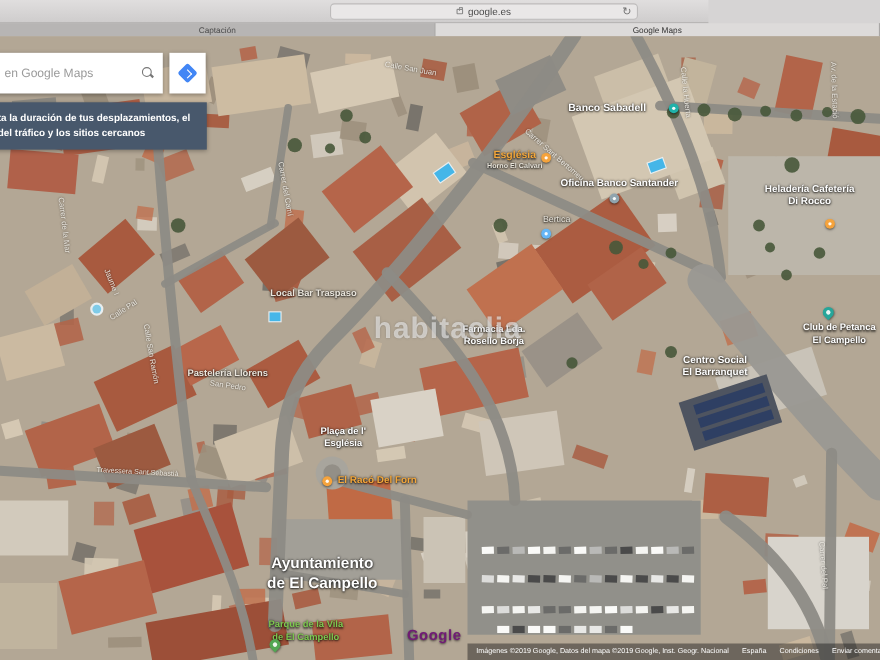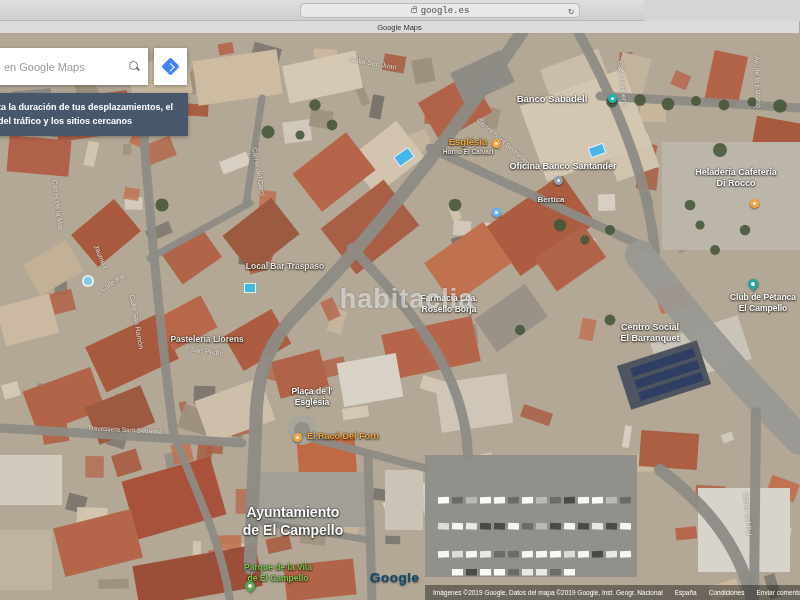--- a/index.html
+++ b/index.html
@@ -1,21 +1,21 @@
 <!DOCTYPE html>
 <html><head>
 <meta charset="utf-8">
 <style>
   html,body{margin:0;padding:0;width:800px;height:600px;overflow:hidden;
     font-family:"Liberation Sans",sans-serif;background:#d6d4d4;}
   *{box-sizing:border-box;}
 
   
   #chrome{position:relative;width:644px;height:21px;
-    background:linear-gradient(#e0dede,#cfcdcd);border-bottom:1px solid #b8b6b5;font-family:Liberation Mono, monospace;}
+    background:linear-gradient(#e0dede,#cfcdcd);border-bottom:1px solid #b8b6b5;}
   #url-pill{position:absolute;left:300px;top:3px;width:280px;height:15px;
     background:#e9e7e7;border:1px solid #bdbbbb;border-radius:4px;
     display:flex;align-items:center;justify-content:center;font-size:9px;color:#4a4a4a;}
   #url-pill .lock{display:inline-block;width:6px;height:5px;border:1px solid #8a8a8a;
     border-radius:1px;margin-right:4px;position:relative;}
   #url-pill .lock::before{content:"";position:absolute;left:1px;top:-3px;width:2px;height:3px;
     border:1px solid #8a8a8a;border-bottom:none;border-radius:2px 2px 0 0;}
   #refresh{position:absolute;right:5px;top:0;height:13px;display:flex;align-items:center;
     color:#6f6f6f;font-size:10px;cursor:default;}
 
@@ -63,39 +63,40 @@
   .diamond{width:13px;height:13px;background:#4286f5;transform:rotate(45deg);border-radius:2px;
     position:relative;}
   .diamond::after{content:"";position:absolute;left:4px;top:4px;width:5px;height:5px;
     border-top:1.5px solid #fff;border-right:1.5px solid #fff;transform:rotate(0deg);}
 
   #tooltip{position:absolute;left:-10px;top:60px;width:198px;background:#48586c;
     color:#fff;font-size:9px;font-weight:bold;line-height:1.6;padding:7px 8px;
     box-shadow:0 1px 4px rgba(0,0,0,.3);white-space:nowrap;overflow:hidden;}
 
   
-  #glogo{position:absolute;left:370px;top:537px;color:#0c4a6e;font-size:13.5px;font-weight:bold;
+  #glogo{position:absolute;left:370px;top:537px;color:#701a75;font-size:13.5px;font-weight:bold;
     letter-spacing:.5px;text-shadow:0 1px 2px rgba(0,0,0,.65);}
   #attrib{position:absolute;right:0;bottom:0;left:425px;height:15px;
     background:rgba(25,25,25,.45);display:flex;align-items:center;gap:12px;
     padding:0 8px;color:#fff;font-size:6.5px;white-space:nowrap;overflow:hidden;}
   #attrib span{flex:none;}
 </style>
 </head>
 <body>
 
 <div id="chrome">
   <div id="url-pill">
     <span class="lock"></span>
     <span>google.es</span>
     <span id="refresh">↻</span>
   </div>
 </div>
 
 <div id="tabs">
+  <div id="tab-left" class="tab">Captación</div>
   <div id="tab-right" class="tab">Google Maps</div>
 </div>
 
 <div id="map">
   <svg id="map-svg" width="800" height="567">
       <rect x="0" y="0" width="800" height="567" fill="#b3a795"></rect>
       <rect x="695.4188743141289" y="452.60665294924553" width="30.01574074074074" height="20.857253086419753" fill="#b26449" opacity="0.8689851251714678" transform="rotate(3.0964934842249647 710.4267446844992 463.0352794924554)"></rect>
       <rect x="42.325660150891636" y="390.13303755144034" width="25.73991769547325" height="19.784645061728394" fill="#b26449" opacity="0.9569041495198902" transform="rotate(-8.92361111111111 55.19561899862826 400.02536008230453)"></rect>
       <rect x="779.7404192386831" y="494.0470250342935" width="11.383847736625516" height="9.42962962962963" fill="#d9d2c6" opacity="0.7608082561728395" transform="rotate(7.747127914951989 785.4323431069959 498.7618398491083)"></rect>
       <rect x="346.7217935528121" y="177.29614626200274" width="18.873456790123456" height="19.069984567901237" fill="#9c8f7c" opacity="0.9095554698216735" transform="rotate(-22.97153635116598 356.1585219478738 186.83113854595337)"></rect>
@@ -390,21 +391,21 @@
         <div style="color: rgb(243, 167, 60); font-size: 9.5px;">Església</div>
         <div style="color: rgb(232, 228, 218); font-size: 6.5px;">Horno El Calvari</div>
       </div>
       <div class="map-label" style="left: 563px; top: 167px; font-size: 9px; color: rgb(255, 255, 255); font-weight: 700; transform: translate(-50%, -50%);">
         <div>Oficina Banco Santander</div>
       </div>
       <div class="map-label" style="left: 736px; top: 178px; font-size: 9px; color: rgb(255, 255, 255); font-weight: 700; transform: translate(-50%, -50%);">
         <div>Heladería Cafetería</div>
         <div>Di Rocco</div>
       </div>
-      <div class="map-label" style="left: 506px; top: 200px; font-size: 8px; color: rgb(234, 230, 221); font-weight: 700; transform: translate(-50%, -50%); margin-left: 45px;">
+      <div class="map-label" style="left: 506px; top: 200px; font-size: 8px; color: rgb(234, 230, 221); font-weight: 400; transform: translate(-50%, -50%);">
         <div>Bertica</div>
       </div>
       <div class="map-label" style="left: 285px; top: 266px; font-size: 8.5px; color: rgb(234, 230, 221); font-weight: 600; transform: translate(-50%, -50%);">
         <div>Local Bar Traspaso</div>
       </div>
       <div class="map-label" style="left: 449px; top: 304px; font-size: 8.5px; color: rgb(255, 255, 255); font-weight: 700; transform: translate(-50%, -50%);">
         <div>Farmacia Lda.</div>
         <div>Rosello Borja</div>
       </div>
       <div class="map-label" style="left: 650px; top: 309px; font-size: 9px; color: rgb(255, 255, 255); font-weight: 700; transform: translate(-50%, -50%); margin-top: 24px;">

